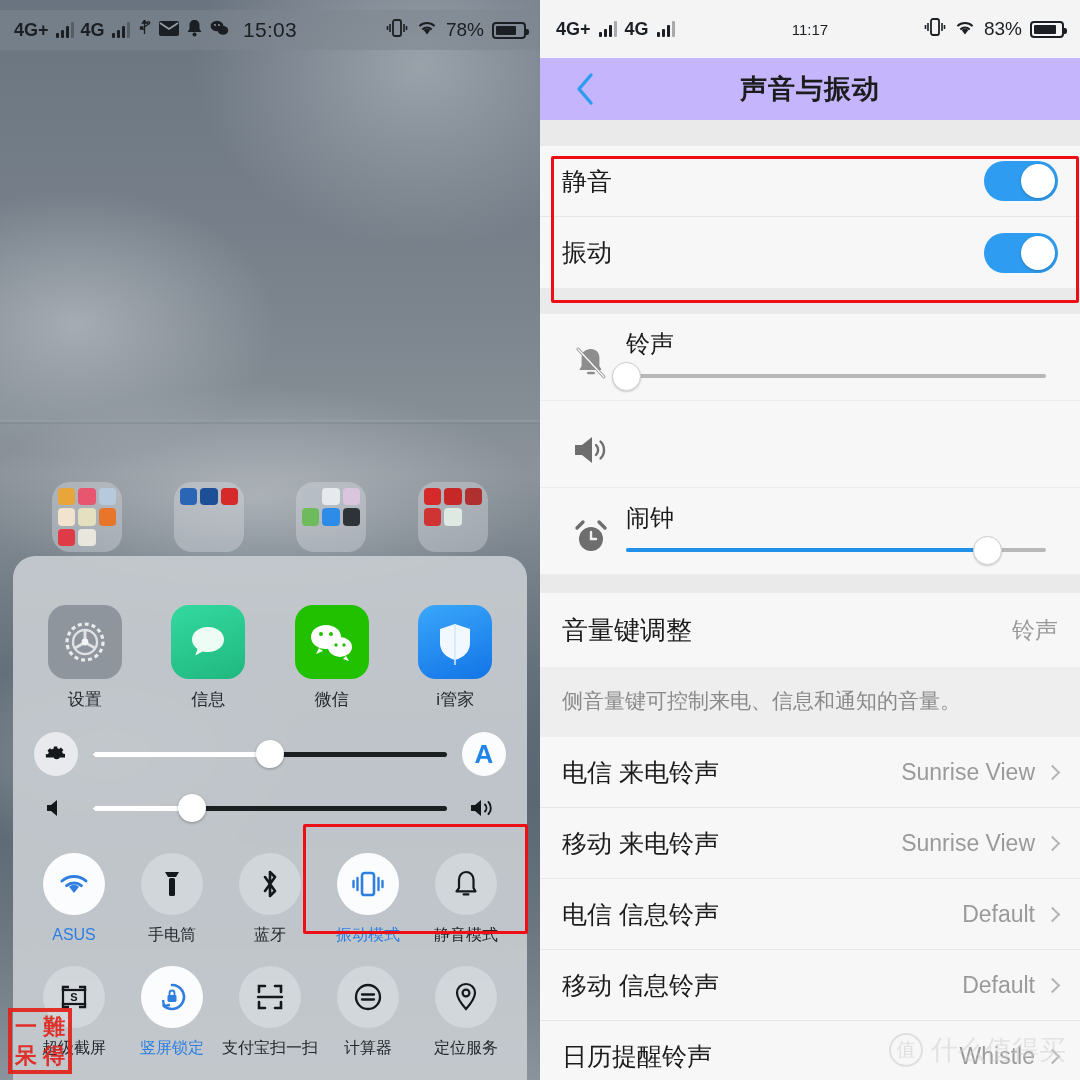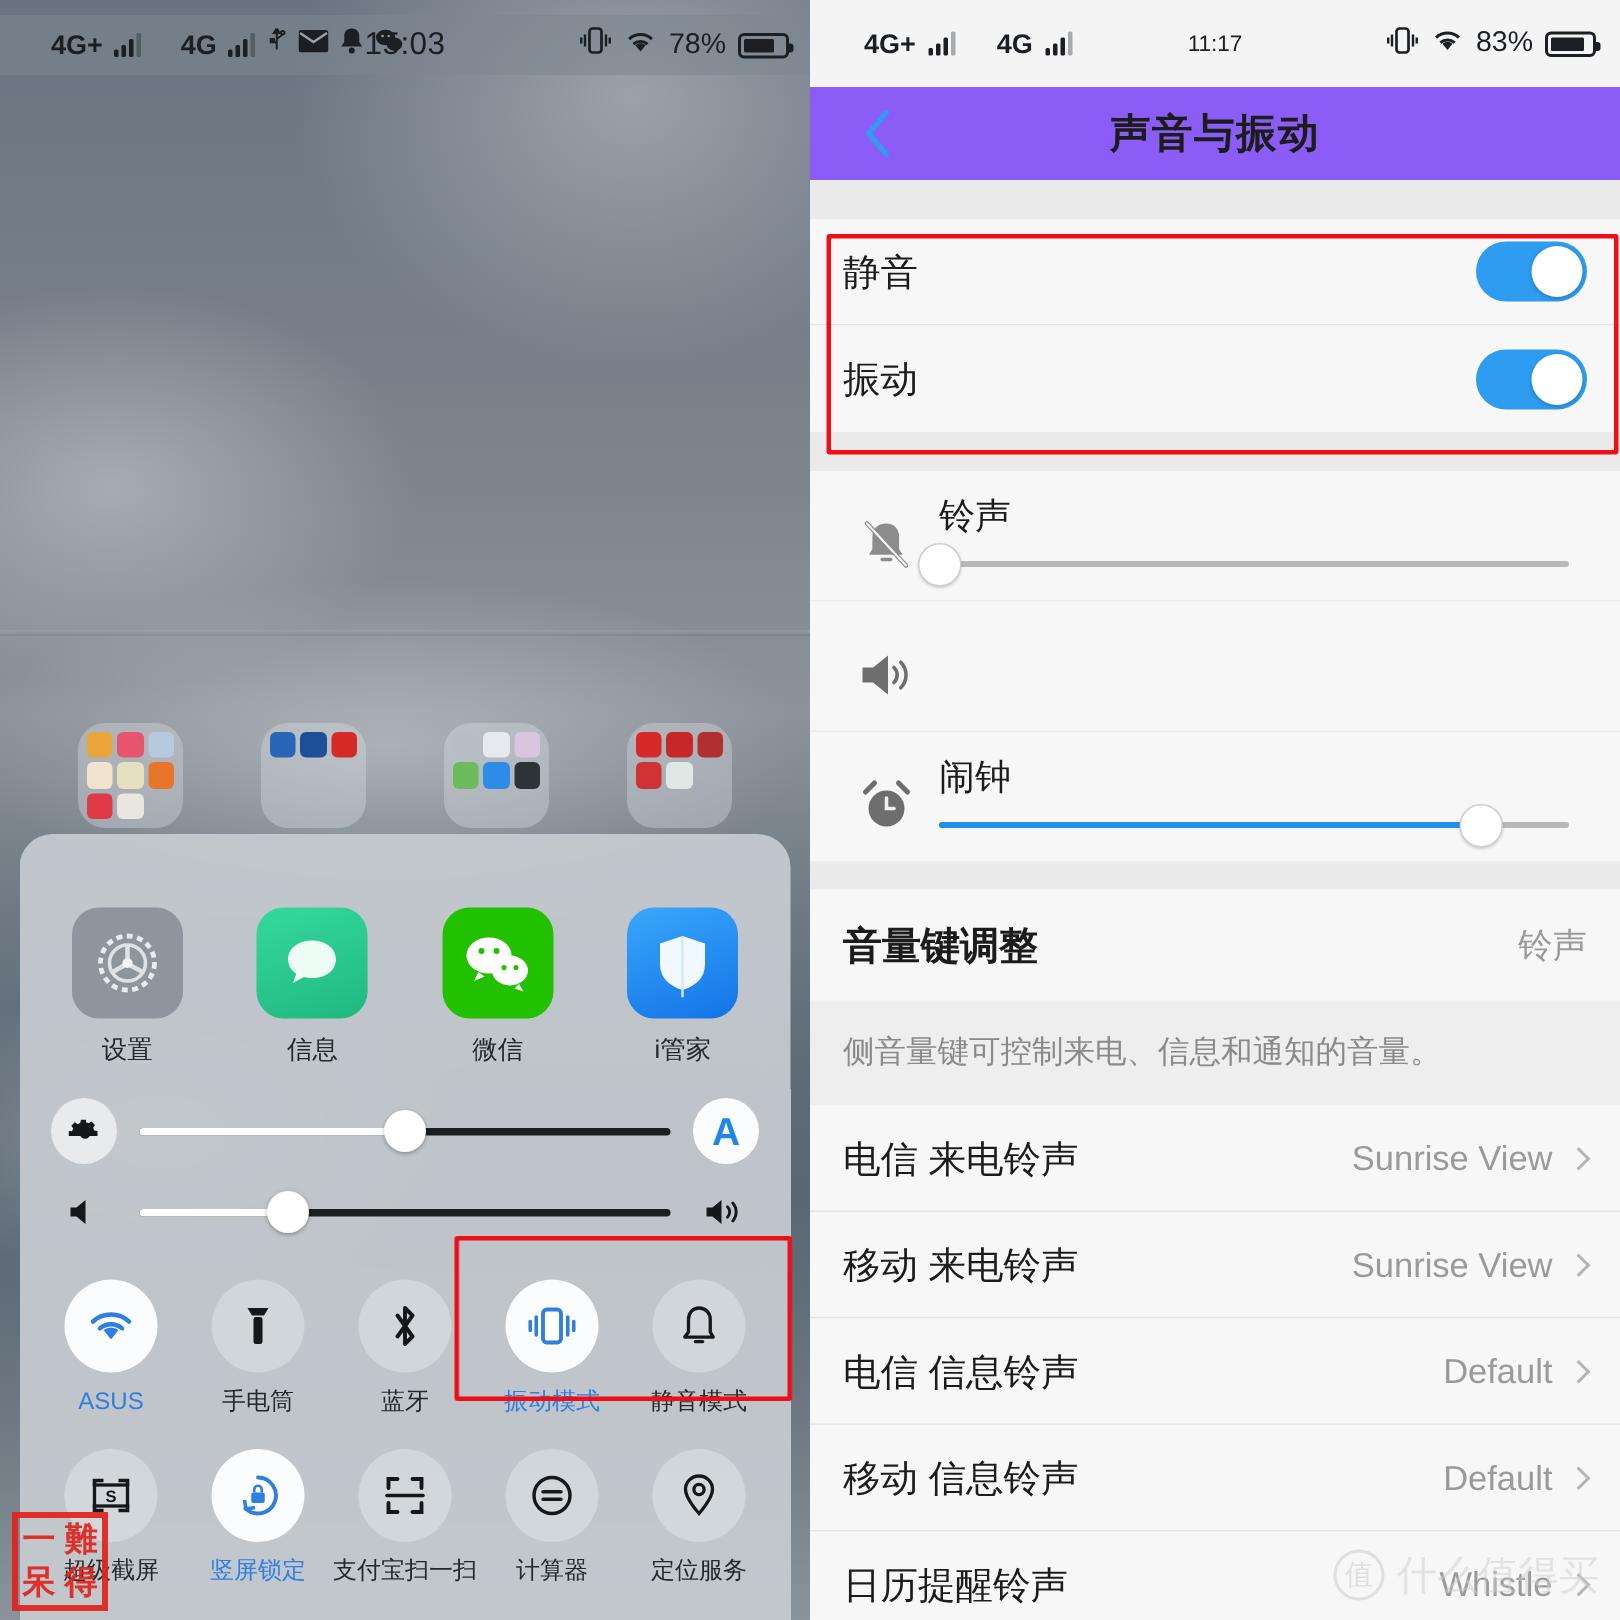--- a/index.html
+++ b/index.html
@@ -35,21 +35,21 @@
 
   
   .statusbar-left {
     position: absolute; top: 10px; left: 0; right: 0; height: 40px;
     display: flex; align-items: center; padding: 0 14px;
     color: #1b1f23; font-size: 19px; background: rgba(126,135,144,.55);
   }
   .sb-l-left { display: flex; align-items: center; gap: 7px; }
   .sb-l-right { margin-left: auto; display: flex; align-items: center; gap: 8px; justify-content: center; }
   .sb-time-left { position: absolute; left: 50%; transform: translateX(-50%); font-size: 21px; letter-spacing: .3px; }
-  .net-label { font-size: 18px; font-weight: 600; margin-left: 20px; }
+  .net-label { font-size: 18px; font-weight: 600; }
   .bars { display: inline-flex; align-items: flex-end; gap: 2px; height: 16px; }
   .bars i { display: block; width: 3px; background: #1b1f23; border-radius: 1px; }
   .bars i:nth-child(1){height:5px} .bars i:nth-child(2){height:8px}
   .bars i:nth-child(3){height:12px} .bars i:nth-child(4){height:16px; opacity:.35}
   .pct { font-size: 19px; }
   .batt { width: 34px; height: 17px; border: 2px solid #1b1f23; border-radius: 4px; position: relative; padding: 2px; }
   .batt:after { content:""; position:absolute; right:-5px; top:5px; width:3px; height:6px; background:#1b1f23; border-radius:0 2px 2px 0; }
   .batt b { display: block; height: 100%; background: #1b1f23; border-radius: 1px; }
 
   
@@ -103,21 +103,21 @@
 
   
   .phone-right { position: relative; width: 540px; height: 1080px; background: #f4f4f4; overflow: hidden; }
   .statusbar-right {
     position: relative; height: 58px; display: flex; align-items: center; padding: 0 16px; color: #1b1f23; background: #f4f4f4;
   }
   .sb-r-left { display: flex; align-items: center; gap: 8px; }
   .sb-r-right { margin-left: auto; display: flex; align-items: center; gap: 8px; }
   .sb-time-right { position: absolute; left: 50%; transform: translateX(-50%); font-size: 15px; }
 
-  .navbar { height: 62px; display: flex; align-items: center; justify-content: center; position: relative; background: #8b5cf6; }
+  .navbar { height: 62px; display: flex; align-items: center; justify-content: center; position: relative; background: #c4b5fd; }
   .navbar .back { position: absolute; left: 28px; top: 50%; transform: translateY(-50%); width: 34px; height: 34px; display:flex; align-items:center; justify-content:center; }
   .navbar .title { font-size: 27px; font-weight: 700; color: #1c1c1c; letter-spacing: 1px; }
 
   .gap { height: 26px; background: #eaeaea; }
   .gap.sm { height: 18px; }
 
   .card { background: #f7f7f7; }
   .srow {
     display: flex; align-items: center; height: 71px; padding: 0 22px;
     border-bottom: 1px solid #e6e6e6; background: #f7f7f7;
@@ -135,21 +135,21 @@
   .volrow .vicon { width: 62px; height: 62px; display:flex; align-items:center; justify-content:center; flex: 0 0 auto; margin-top: 8px; }
   .volrow .vbody { flex: 1; padding-left: 4px; }
   .volrow .vlab { font-size: 24px; color: #1c1c1c; margin: 4px 0 14px; }
   .vtrack { position: relative; height: 4px; border-radius: 2px; background: #b8b8b8; margin-right: 14px; }
   .vtrack b { position: absolute; left: 0; top: 0; bottom: 0; border-radius: 2px; background: #2090e8; }
   .vtrack u { position: absolute; top: 50%; width: 29px; height: 29px; margin-top: -14.5px; margin-left: -14.5px; background: #fff; border: 1px solid #cfcfcf; border-radius: 50%; box-shadow: 0 1px 2px rgba(0,0,0,.18); }
 
   .hintrow { background: #eeeeee; padding: 20px 22px 22px; }
   .hintrow .t { font-size: 21px; color: #8a8a8a; }
   .volkey { display: flex; align-items: center; height: 74px; padding: 0 22px; background: #f7f7f7; }
-  .volkey .lab { font-size: 26px; font-weight: 700; color: #1c1c1c; }
+  .volkey .lab { font-size: 26px; font-weight: 400; color: #1c1c1c; }
   .volkey .val { margin-left: auto; font-size: 23px; color: #9a9a9a; }
 
   .chev { display: inline-block; width: 11px; height: 11px; border-right: 2.5px solid #b5b5b5; border-top: 2.5px solid #b5b5b5; transform: rotate(45deg); }
 
   .wm { position: absolute; right: 14px; bottom: 12px; display: flex; align-items: center; gap: 8px; opacity: .5; }
   .wm .badge { width: 34px; height: 34px; border-radius: 50%; border: 2px solid #c9c9c9; color: #c9c9c9; display:flex; align-items:center; justify-content:center; font-size: 19px; }
   .wm .txt { font-size: 27px; color: #cfcfcf; }
 </style>
 </head>
 <body>

